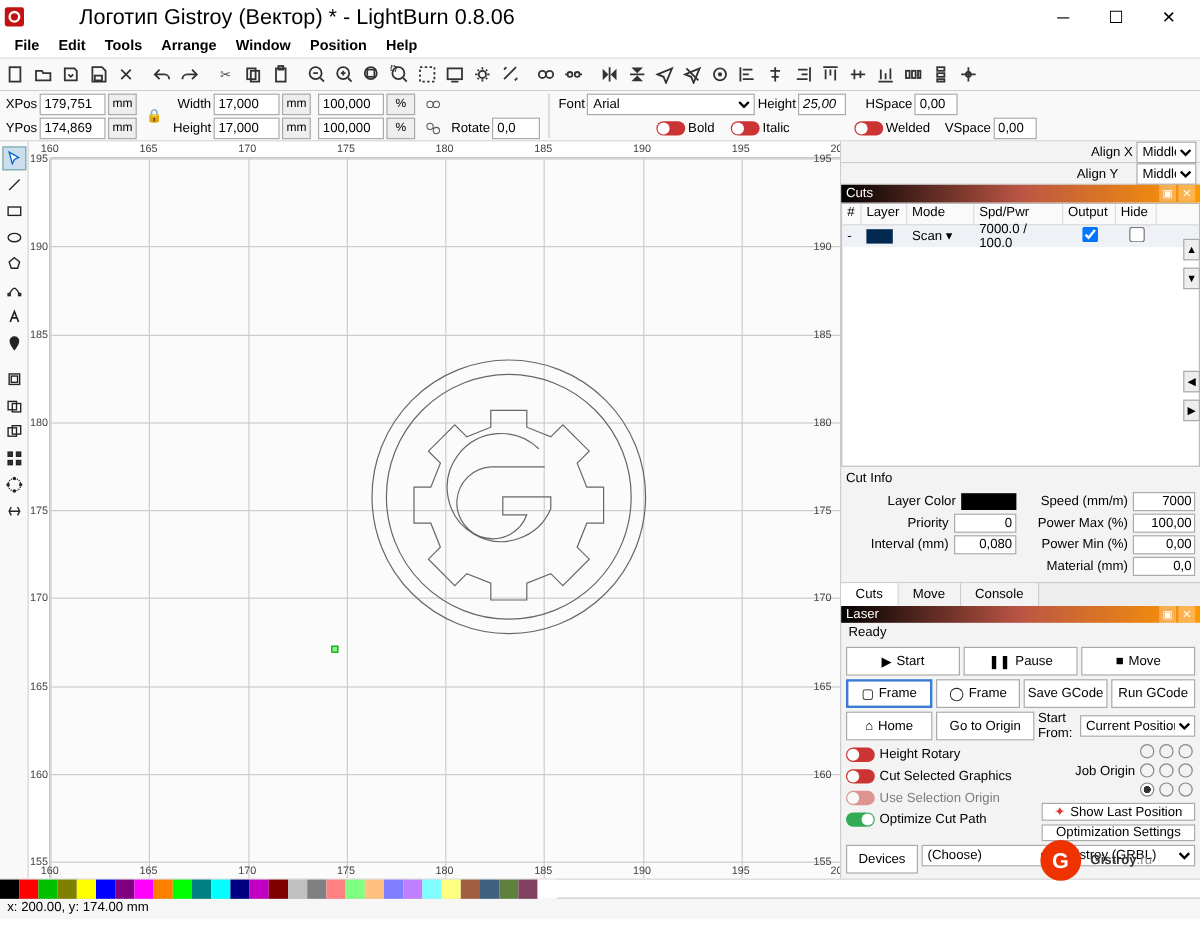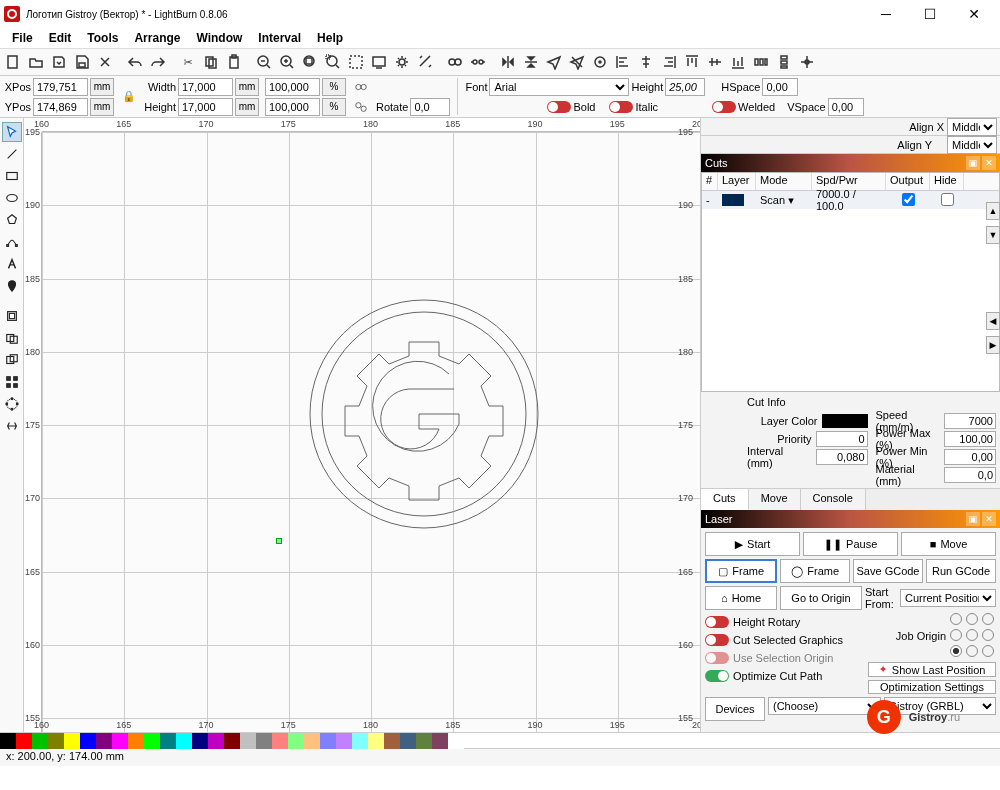--- a/index.html
+++ b/index.html
@@ -1,20 +1,20 @@
 <!DOCTYPE html>
 <html><head>
 <meta charset="utf-8">
 <style>
 * { box-sizing: border-box; margin: 0; padding: 0; font-family: "Segoe UI", Arial, sans-serif; font-size: 11px; }
 body { width: 1000px; height: 790px; background: #fff; overflow: hidden; position: relative; }
 .titlebar { height: 28px; background: #fff; display: flex; align-items: center; padding: 0 4px; border-bottom: 0; }
 .titlebar .appicon { width:16px; height:16px; background:#c41010; margin-right:6px; border-radius:2px; position:relative; }
 .titlebar .appicon::after { content:""; position:absolute; inset:3px; border:2px solid #fff; border-radius:50%; }
-.titlebar .title { flex:1; font-size:10px; }
+.titlebar .title { flex:1; font-size:18px;margin-left:40px; }
 .winctl { display:flex; }
 .winctl div { width:44px; height:28px; display:flex; align-items:center; justify-content:center; font-size:14px; }
 .menubar { height:20px; display:flex; align-items:center; padding:0 4px; gap:0; }
 .menubar span { padding:2px 8px; font-size:12px;font-weight:bold; }
 .toolbar { height:28px; border-top:1px solid #ddd; border-bottom:1px solid #ccc; display:flex; align-items:center; padding:0 2px; gap:1px; background:#f9f9f9; }
 .tbtn { width:22px; height:22px; display:flex; align-items:center; justify-content:center; color:#444; }
 .tbtn svg { width:16px; height:16px; stroke:#333; stroke-width:1.5; fill:none; }
 .tsep { width:6px; }
 .propbar { height:42px; border-bottom:1px solid #ccc; background:#f9f9f9; display:flex; }
 .propcell { display:flex; flex-direction:column; justify-content:center; padding:0 3px; }
@@ -40,21 +40,21 @@
 .panel-hdr { height:18px; background:linear-gradient(90deg,#000,#b54,#f90); color:#fff; font-size:11px; display:flex; align-items:center; padding:0 4px; justify-content:space-between; }
 .panel-hdr .hicons { display:flex; gap:2px; }
 .panel-hdr .hicon { width:14px; height:14px; background:rgba(255,255,255,.3); display:flex; align-items:center; justify-content:center; font-size:9px; }
 .cuts-table { background:#fff; border:1px solid #bbb; margin:0; height:220px; }
 .cuts-head { display:flex; height:18px; border-bottom:1px solid #ccc; background:#fafafa; }
 .cuts-head div { padding:1px 4px; border-right:1px solid #ddd; }
 .cuts-row { display:flex; height:18px; align-items:center; background:#eef2f7; }
 .cuts-row div { padding:1px 4px; }
 .side-arrows { position:absolute; right:0; width:14px; display:flex; flex-direction:column; gap:6px; }
 .side-arrow { width:14px; height:18px; background:#eee; border:1px solid #aaa; display:flex; align-items:center; justify-content:center; font-size:9px; }
-.cutinfo { padding:4px;margin-left:42px; }
+.cutinfo { padding:4px; }
 .cutinfo .row { display:flex; justify-content:flex-end; align-items:center; gap:4px; height:18px; }
 .cutinfo .row span { font-size:11px; }
 .cutinfo input { height:16px; width:52px; border:1px solid #aaa; text-align:right; padding:0 2px; }
 .tabs { display:flex; height:22px; border-top:1px solid #ccc; background:#eee; }
 .tab { padding:3px 12px; border-right:1px solid #ccc; background:#f3f3f3; }
 .tab.active { background:#fff; border-bottom:1px solid #fff; }
 .laser-body { padding:4px; display:flex; flex-direction:column; gap:3px; }
 .btnrow { display:flex; gap:3px; }
 .lbtn { flex:1; height:24px; border:1px solid #aaa; background:#fff; display:flex; align-items:center; justify-content:center; gap:4px; font-size:11px; }
 .lbtn.primary { border:2px solid #3a7bd5; }
@@ -88,21 +88,21 @@
     <div>✕</div>
   </div>
 </div>
 
 <div class="menubar">
   <span>File</span>
   <span>Edit</span>
   <span>Tools</span>
   <span>Arrange</span>
   <span>Window</span>
-  <span>Interval</span>
+  <span>Position</span>
   <span>Help</span>
 </div>
 
 <div class="toolbar">
   <div class="tbtn">
       <svg viewBox="0 0 16 16">
         <rect x="3" y="2" width="9" height="12"></rect>
       </svg>
     </div>
   <div class="tbtn">
@@ -639,20 +639,21 @@
       <div class="tab">Console</div>
     </div>
 
     <div class="panel-hdr">
       <span>Laser</span>
       <div class="hicons">
           <div class="hicon">▣</div>
           <div class="hicon">✕</div>
         </div>
     </div>
+    <div style="padding:2px 6px;font-size:11px">Ready</div>
     <div class="laser-body">
       <div class="btnrow">
         <div class="lbtn">▶ <span>Start</span></div>
         <div class="lbtn">❚❚ <span>Pause</span></div>
         <div class="lbtn">■ <span>Move</span></div>
       </div>
       <div class="btnrow">
         <div class="lbtn primary">▢ <span>Frame</span></div>
         <div class="lbtn">◯ <span>Frame</span></div>
         <div class="lbtn">

